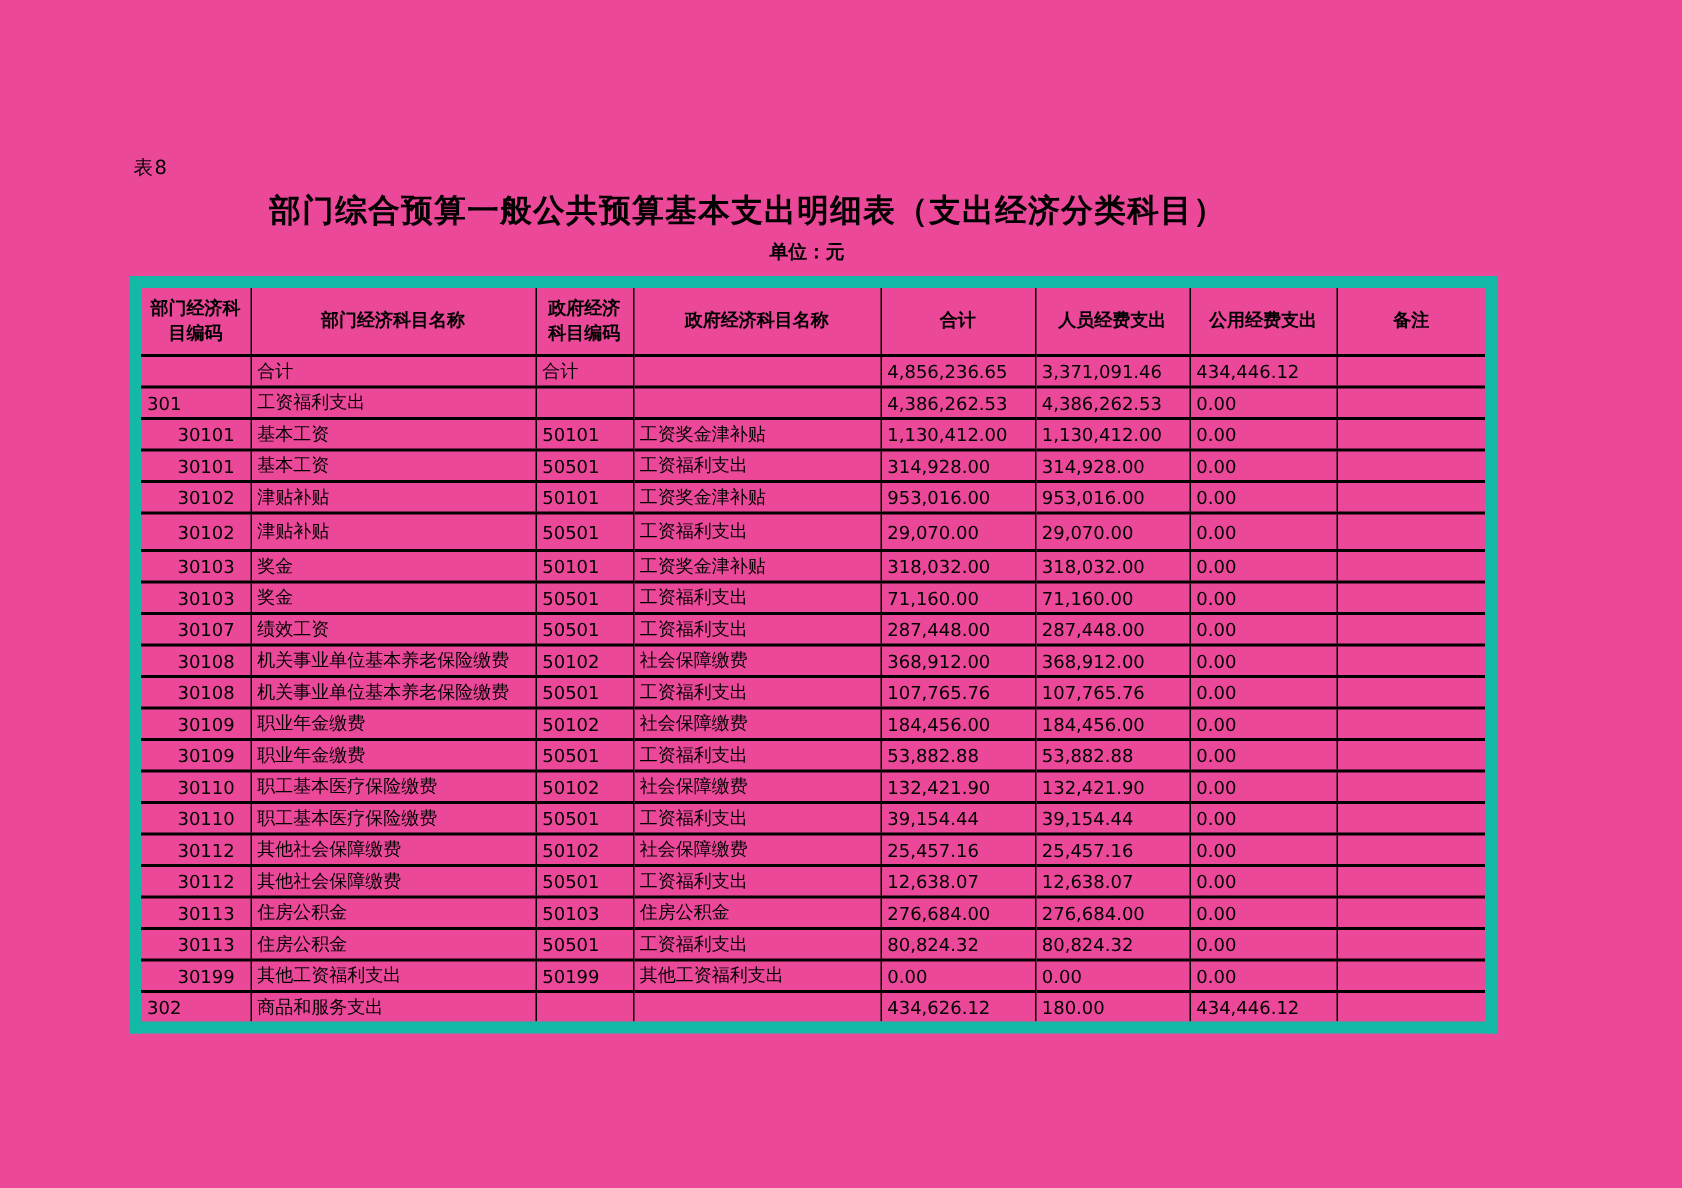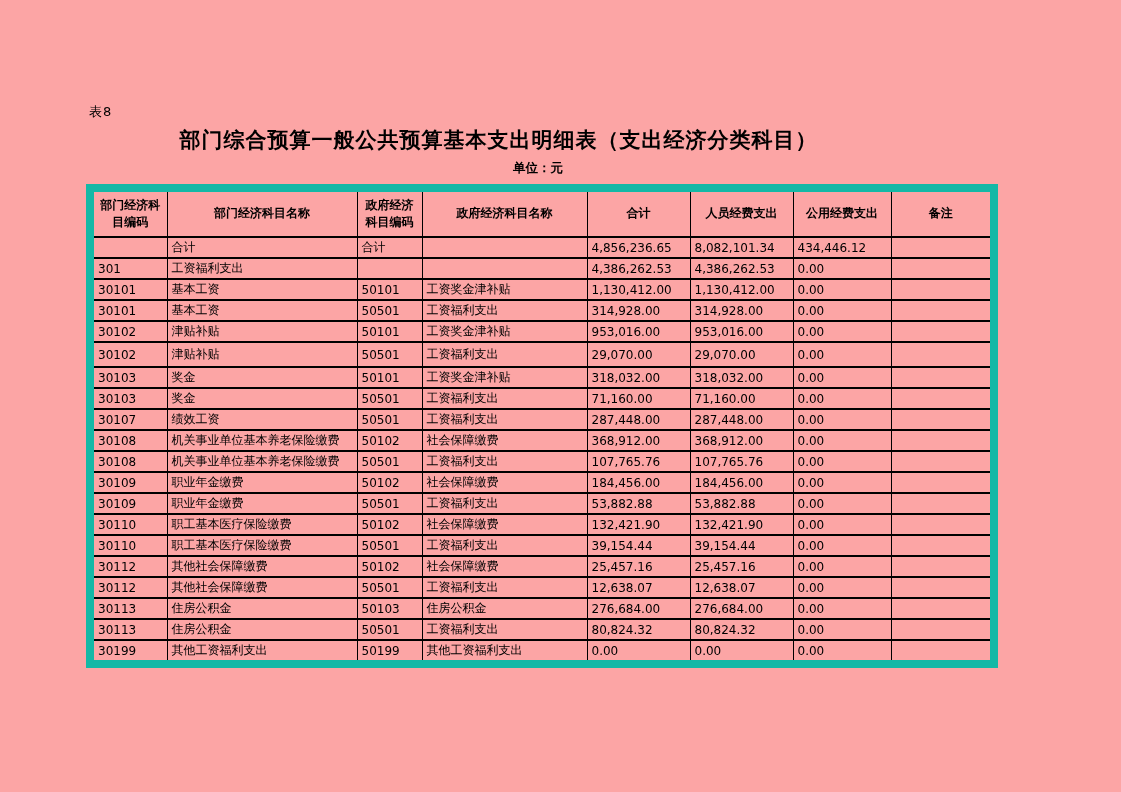--- a/index.html
+++ b/index.html
@@ -9,21 +9,21 @@
     height: 792px;
     background: #ffffff;
     overflow: hidden;
     font-family: "DejaVu Sans", sans-serif;
     color: #000000;
   }
   .page {
     position: relative;
     width: 1121px;
     height: 792px;
-    background: #fca5a5;
+    background: #ec4899;
   }
   .table-label {
     position: absolute;
     left: 89px;
     top: 103px;
     font-size: 13px;
     letter-spacing: 1px;
   }
   .doc-title {
     position: absolute;
@@ -75,21 +75,21 @@
   .budget td {
     height: 16px;
     padding: 1px 4px;
     text-align: left;
     vertical-align: middle;
     white-space: nowrap;
   }
   
   .budget tbody tr:nth-child(6) td { height: 21px; }
   .budget td.code-right {
-    text-align: left;
+    text-align: right;
     padding-right: 10px;
   }
 </style>
 </head>
 <body>
 
 <div class="page">
 
   <div class="table-label">表8</div>
 
@@ -120,21 +120,21 @@
           <th>备注</th>
         </tr>
     </thead>
     <tbody id="table-body">
         <tr>
           <td></td>
           <td>合计</td>
           <td>合计</td>
           <td></td>
           <td>4,856,236.65</td>
-          <td>8,082,101.34</td>
+          <td>3,371,091.46</td>
           <td>434,446.12</td>
           <td></td>
         </tr>
         <tr>
           <td>301</td>
           <td>工资福利支出</td>
           <td></td>
           <td></td>
           <td>4,386,262.53</td>
           <td>4,386,262.53</td>
@@ -314,16 +314,26 @@
         <tr>
           <td class="code-right">30199</td>
           <td>其他工资福利支出</td>
           <td>50199</td>
           <td>其他工资福利支出</td>
           <td>0.00</td>
           <td>0.00</td>
           <td>0.00</td>
           <td></td>
         </tr>
+        <tr>
+          <td>302</td>
+          <td>商品和服务支出</td>
+          <td></td>
+          <td></td>
+          <td>434,626.12</td>
+          <td>180.00</td>
+          <td>434,446.12</td>
+          <td></td>
+        </tr>
       </tbody>
   </table>
 
 </div>
 
 </body></html>

